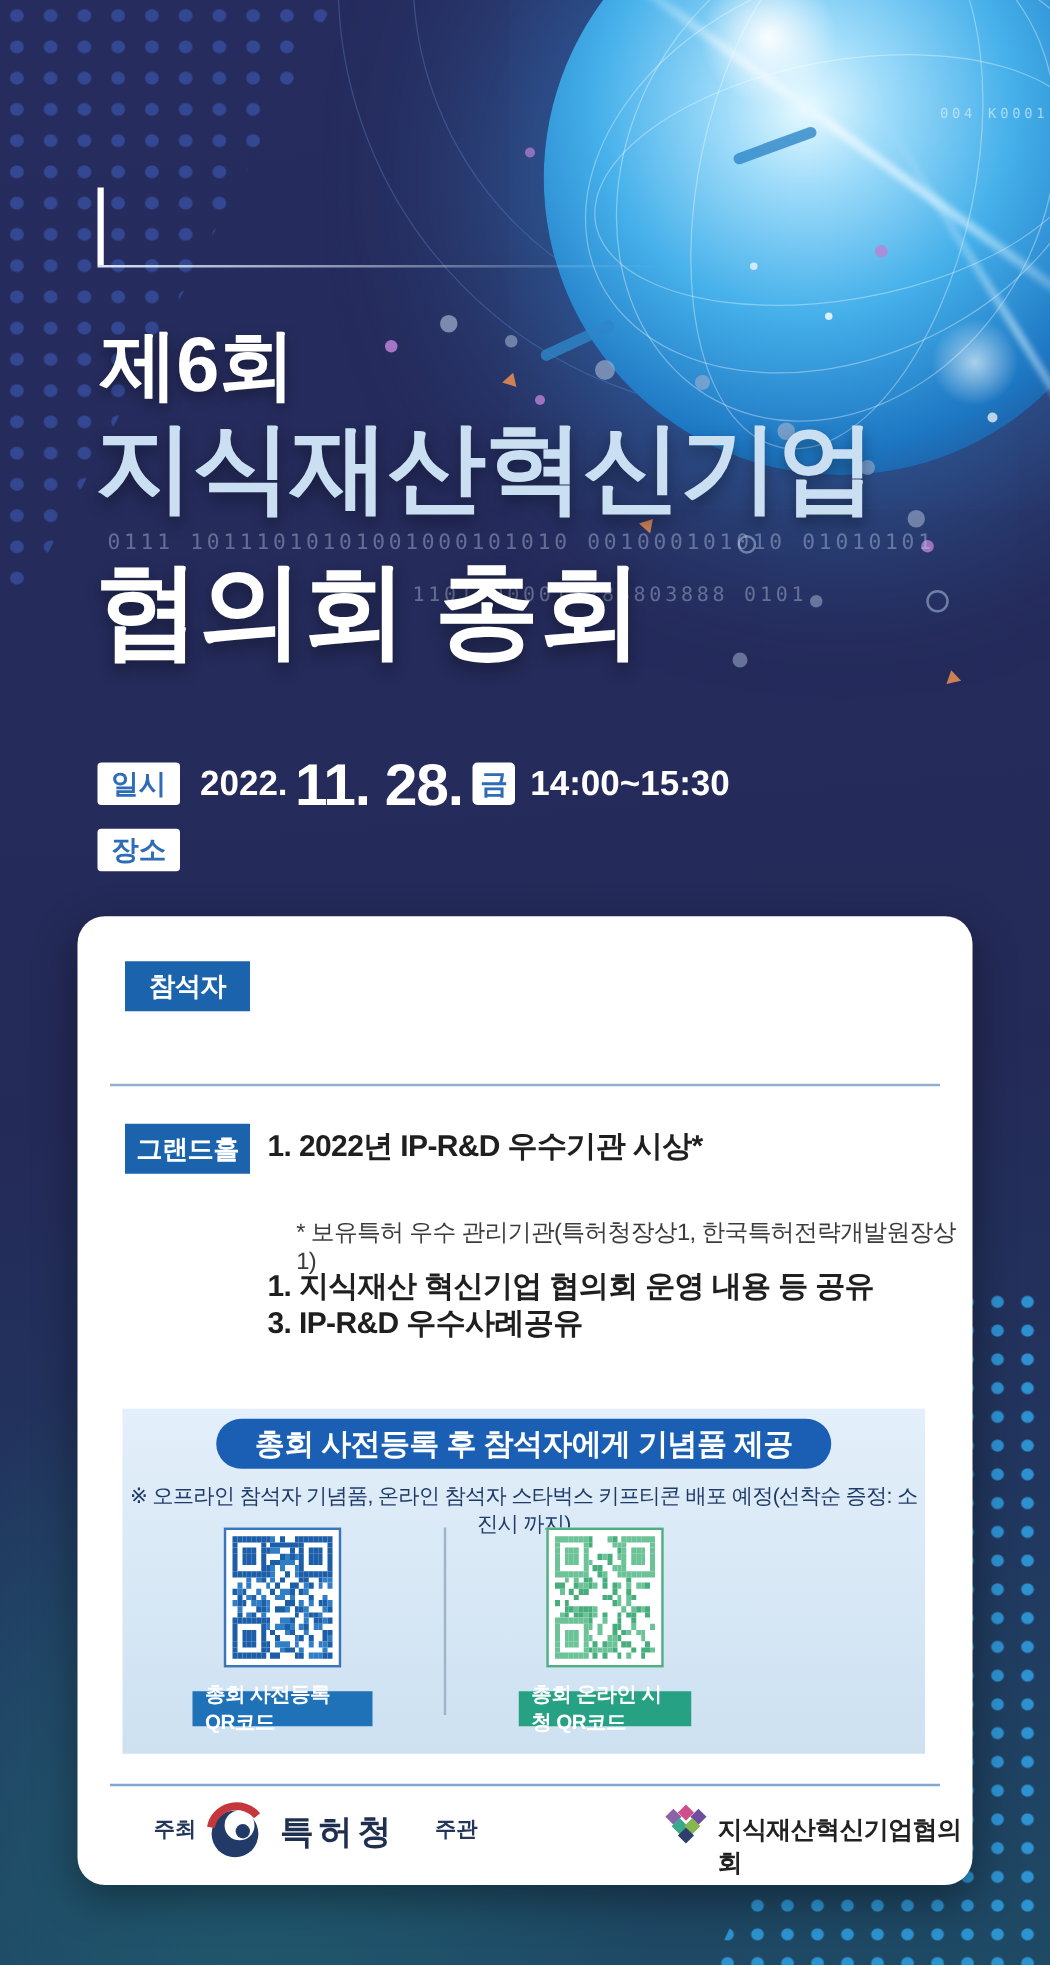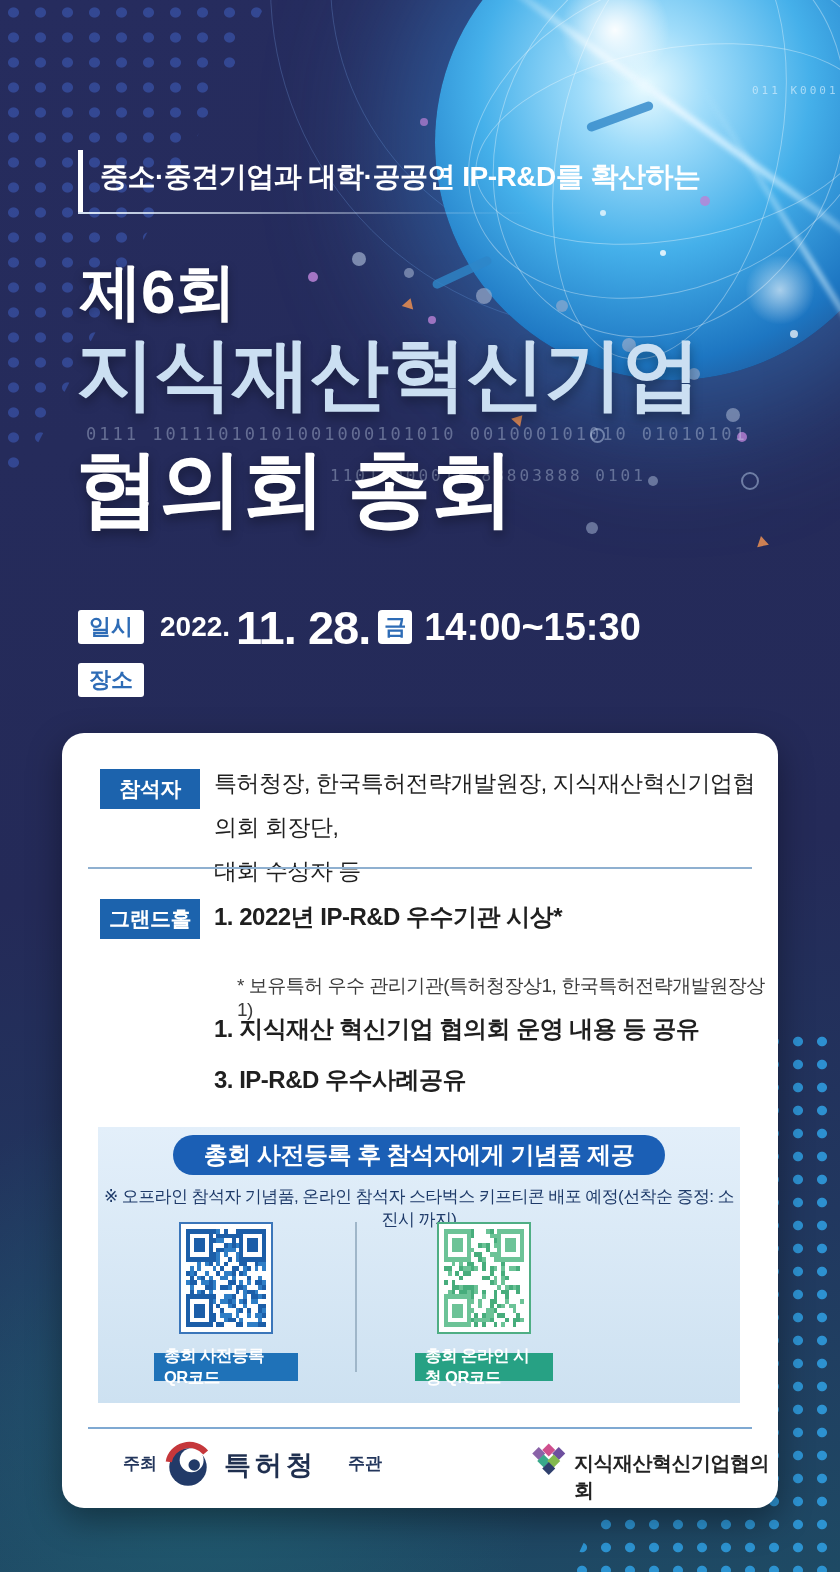--- a/index.html
+++ b/index.html
@@ -60,37 +60,37 @@
   .info-row{position:absolute;left:78px;display:flex;align-items:center;}
   .row-date{top:602px;height:50px;}
   .row-venue{top:660px;height:40px;}
   .badge-white{min-width:66px;height:34px;background:#fff;border-radius:3px;color:#2e6cb6;
     font-size:22px;font-weight:800;display:flex;align-items:center;justify-content:center;padding:0 8px;box-sizing:border-box;}
   .date-parts{display:flex;align-items:center;margin-left:16px;color:#fff;}
   .d-year{font-size:28px;font-weight:600;margin-right:6px;}
   .d-day{font-size:47px;font-weight:800;letter-spacing:-1px;}
   .d-week{width:34px;height:34px;background:#fff;border-radius:4px;color:#2e6cb6;font-size:22px;font-weight:800;
     display:flex;align-items:center;justify-content:center;margin:0 12px 0 8px;}
-  .d-time{font-size:38px;font-weight:600;}
+  .d-time{font-size:28px;font-weight:600;}
   .venue-text{margin-left:16px;color:#fff;font-size:27px;font-weight:700;}
   
   .card{position:absolute;left:62px;top:733px;width:716px;height:775px;background:#fff;border-radius:22px;
     box-shadow:0 12px 34px rgba(0,0,0,.38);}
   .chip{position:absolute;width:100px;height:40px;background:#1c63ad;color:#fff;font-size:21px;font-weight:800;
     display:flex;align-items:center;justify-content:center;letter-spacing:-.5px;}
   .chip-att{left:38px;top:36px;}
   .chip-ag{left:38px;top:166px;}
   .att-text{position:absolute;left:152px;top:28px;width:550px;font-size:23px;line-height:44px;color:#1f1f1f;font-weight:500;letter-spacing:-.5px;}
   .card-divider{position:absolute;left:26px;width:664px;height:1.5px;background:#8fb0d0;}
   .div1{top:134px;}
   .div2{top:694px;background:#7fa9d2;}
   .ag-item{position:absolute;left:152px;width:560px;font-size:24px;font-weight:600;color:#1f1f1f;letter-spacing:-.5px;}
   .ag-i1{top:168px;}
   .ag-i2{top:280px;}
-  .ag-i3{top:331px;}
+  .ag-i3{top:309px;}
   .ag-sub{position:absolute;left:175px;width:540px;font-size:19px;color:#3c3c3c;letter-spacing:-.5px;}
   .ag-s1{top:210px;}
   .ag-s2{top:240px;}
   
   .giftbox{position:absolute;left:36px;top:394px;width:642px;height:276px;
     background:linear-gradient(180deg,#e3effa 0%,#cde1f1 100%);}
   .gift-pill{position:absolute;left:75px;top:8px;width:492px;height:40px;border-radius:22px;background:#1b5fb5;
     color:#fff;font-size:24px;font-weight:800;display:flex;align-items:center;justify-content:center;letter-spacing:-.5px;}
   .gift-note{position:absolute;left:0;top:58px;width:100%;text-align:center;font-size:17px;color:#1e3a69;font-weight:500;letter-spacing:-.6px;}
   .qr-tile{position:absolute;top:95px;width:94px;height:112px;background:#fff;box-sizing:border-box;padding:5px;}
@@ -158,48 +158,43 @@
   <span class="dot" style="left:600px;top:210px;width:6px;height:6px;background:rgba(255,255,255,.7)"></span>
   <span class="dot" style="left:790px;top:330px;width:8px;height:8px;background:rgba(255,255,255,.7)"></span>
   <span class="tri" style="left:403px;top:298px;transform:rotate(18deg)"></span>
   <span class="tri" style="left:513px;top:414px;transform:rotate(42deg)"></span>
   <span class="tri" style="left:756px;top:536px;transform:rotate(-12deg)"></span>
   <span class="ring-sm" style="left:741px;top:472px;width:14px;height:14px"></span>
   <span class="ring-sm" style="left:590px;top:428px;width:11px;height:11px"></span>
 
   <div class="binary binary1">0111 10111010101001000101010 001000101010 01010101</div>
   <div class="binary binary2">1101 000013288803888 0101</div>
-  <div class="binary binary3">011 K0001</div>
+  <div class="binary binary3">004 K0001</div>
 
   <div class="tagline-bar"></div>
-  <div class="tagline">중소·중견기업과 대학·공공연 IP-R&amp;D를 확산하는</div>
   <div class="tagline-underline"></div>
   <div class="title1">제6회</div>
   <div class="title2">지식재산혁신기업</div>
   <div class="title3">협의회 총회</div>
 
   <div class="info-row row-date">
     <div class="badge-white">일시</div>
     <div class="date-parts">
       <span class="d-year">2022.</span>
       <span class="d-day">11. 28.</span>
       <span class="d-week">금</span>
       <span class="d-time">14:00~15:30</span>
     </div>
   </div>
   <div class="info-row row-venue">
     <div class="badge-white">장소</div>
   </div>
 
   <div class="card">
     <div class="chip chip-att">참석자</div>
-    <div class="att-text">
-      <div>특허청장, 한국특허전략개발원장, 지식재산혁신기업협의회 회장단,</div>
-      <div>대회 수상자 등</div>
-    </div>
     <div class="card-divider div1"></div>
 
     <div class="chip chip-ag">그랜드홀</div>
     <div class="ag-item ag-i1">1. 2022년 IP-R&amp;D 우수기관 시상*</div>
     <div class="ag-sub ag-s2">* 보유특허 우수 관리기관(특허청장상1, 한국특허전략개발원장상1)</div>
     <div class="ag-item ag-i2">1. 지식재산 혁신기업 협의회 운영 내용 등 공유</div>
     <div class="ag-item ag-i3">3. IP-R&amp;D 우수사례공유</div>
 
     <div class="giftbox">
       <div class="gift-pill">총회 사전등록 후 참석자에게 기념품 제공</div>

